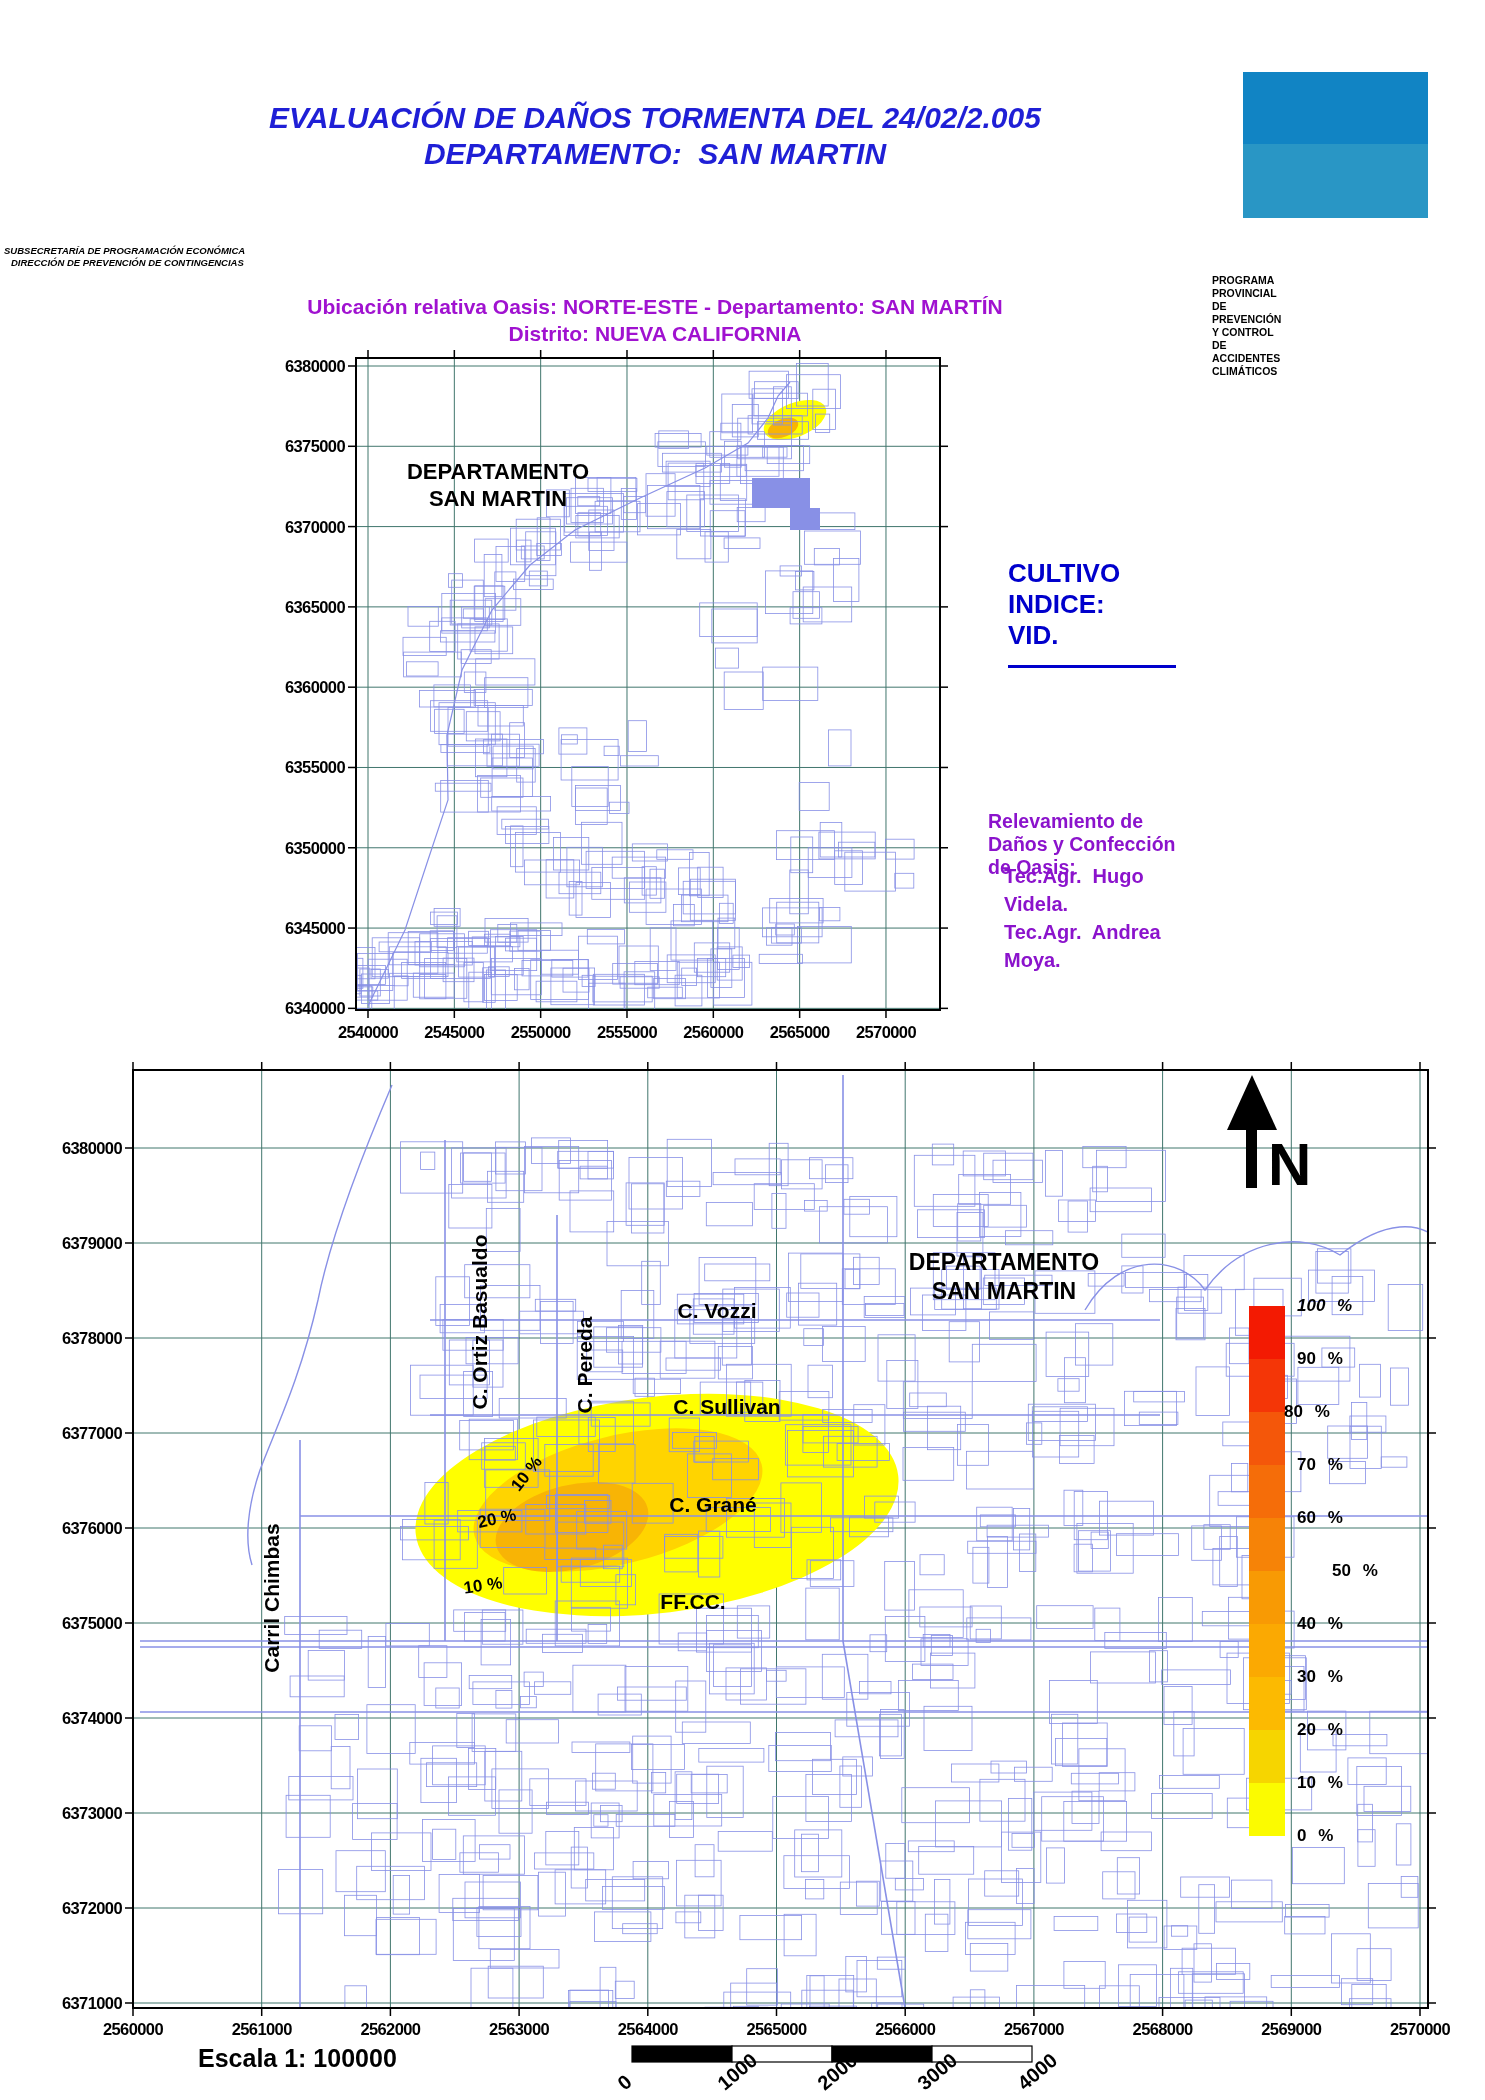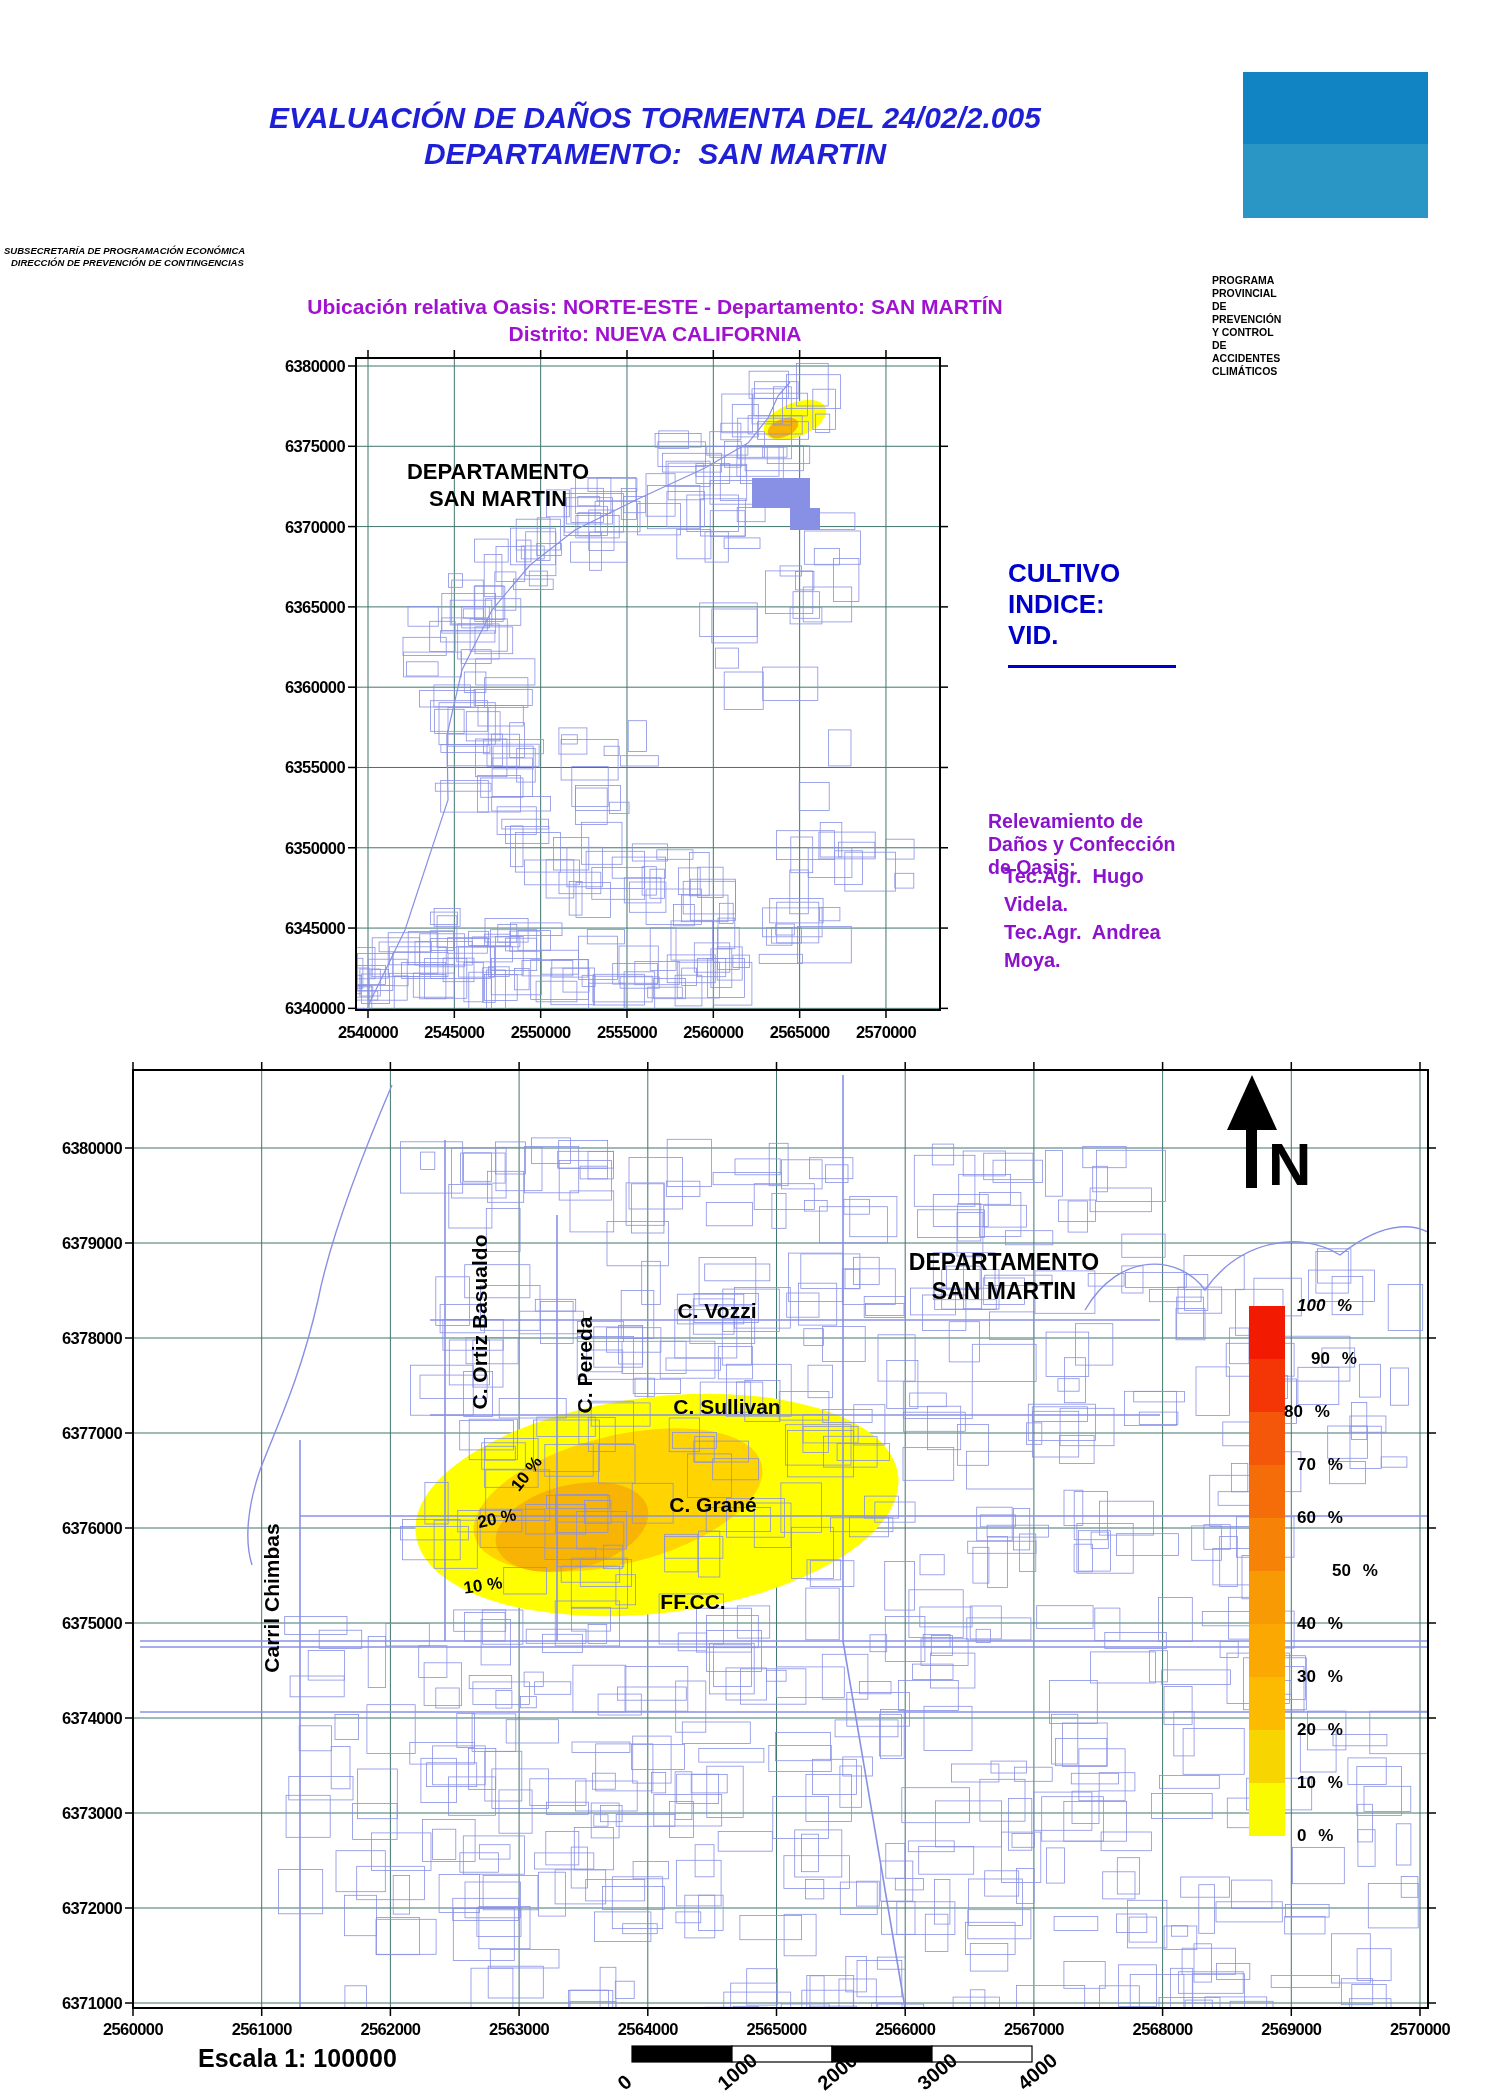--- a/index.html
+++ b/index.html
@@ -1182,21 +1182,21 @@
 
   <div class="dt-dept">
     <div>DEPARTAMENTO</div>
     <div>SAN MARTIN</div>
   </div>
 
   <div class="north-n">N</div>
 
   <div class="escala">Escala 1: 100000</div>
 <div class="lab legend-lab" style="left: 1297px; top: 1296px; font-style: italic;">100 %</div>
-    <div class="lab legend-lab" style="left: 1297px; top: 1349px; margin-left: 14px;">90 %</div>
+    <div class="lab legend-lab" style="left: 1297px; top: 1349px;">90 %</div>
     <div class="lab legend-lab" style="left: 1284px; top: 1402px;">80 %</div>
     <div class="lab legend-lab" style="left: 1297px; top: 1455px;">70 %</div>
     <div class="lab legend-lab" style="left: 1297px; top: 1508px;">60 %</div>
     <div class="lab legend-lab" style="left: 1297px; top: 1561px; margin-left: 35px;">50 %</div>
     <div class="lab legend-lab" style="left: 1297px; top: 1614px;">40 %</div>
     <div class="lab legend-lab" style="left: 1297px; top: 1667px;">30 %</div>
     <div class="lab legend-lab" style="left: 1297px; top: 1720px;">20 %</div>
     <div class="lab legend-lab" style="left: 1297px; top: 1773px;">10 %</div>
     <div class="lab legend-lab" style="left: 1297px; top: 1826px;">0 %</div>
     <div class="lab sb-lab" style="left: 628px; top: 2072px;">0</div>

